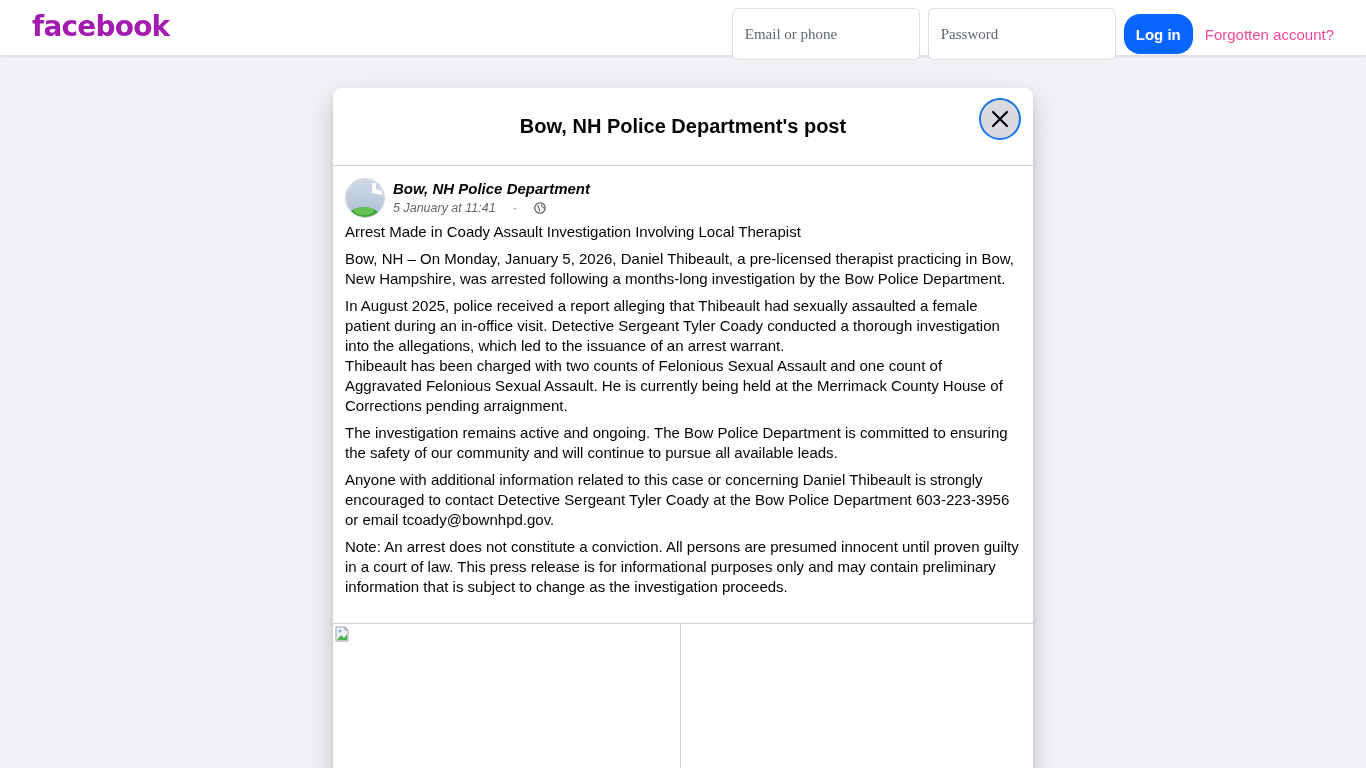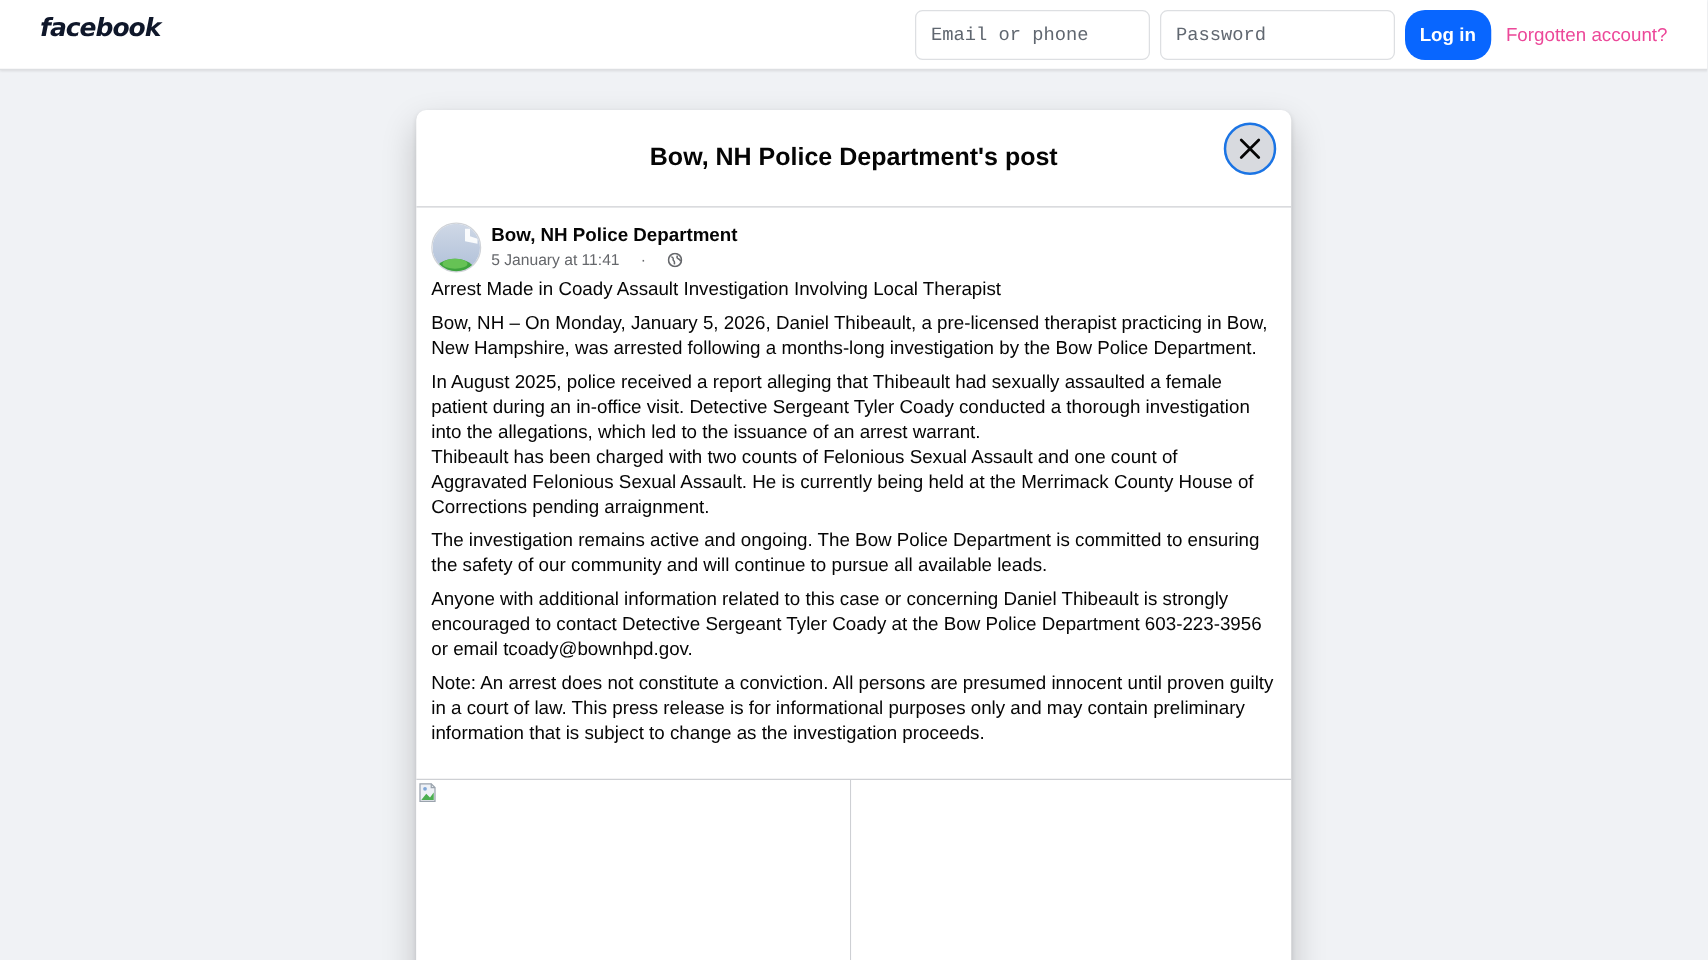--- a/index.html
+++ b/index.html
@@ -12,33 +12,32 @@
     }
     .topbar {
       position: absolute; left: 0; top: 0; width: 1366px; height: 56px;
       background: #ffffff;
       box-shadow: 0 1px 2px rgba(0,0,0,0.1);
       border-bottom: 1px solid #dddfe2;
     }
     .logo {
       position: absolute; left: 32px; top: 10px;
       font-family: "DejaVu Sans", sans-serif;
-      font-weight: bold; font-size: 20px; letter-spacing: -0.8px;
-      color: #0f172a;
-      font-style: italic;
+      font-weight: bold; font-size: 28px; letter-spacing: -0.8px;
+      color: #a21caf;
     }
     .login {
       position: absolute; top: 8px; right: 32px;
       display: flex; align-items: center; gap: 8px;
     }
     .login input {
-      width: 188px; height: 40px;
+      width: 188px; height: 52px;
       border: 1px solid #dddfe2; border-radius: 6px;
       padding: 0 12px; font-size: 15px; color: #1c1e21;
-      font-family: Liberation Mono, monospace; background: #fff;
+      font-family: Liberation Serif, serif; background: #fff;
     }
     .login input::placeholder { color: #606770; }
     .login-btn {
       height: 40px; padding: 0 12px; border: none; border-radius: 16px;
       background: #0866ff; color: #fff; font-weight: bold; font-size: 15px;
       font-family: "Liberation Sans", sans-serif;
     }
     .forgot {
       margin-left: 4px; color: #ec4899; font-size: 15px; text-decoration: none;
     }
@@ -59,21 +58,21 @@
       width: 42px; height: 42px; border-radius: 50%;
       background: #d8dadf; border: 2px solid #1b74e4;
       display: flex; align-items: center; justify-content: center;
       cursor: pointer;
     }
     .post-head { display: flex; align-items: center; padding: 12px 12px 0 12px; }
     .avatar {
       width: 40px; height: 40px; border-radius: 50%; overflow: hidden;
       border: 1px solid #d0d3d8; flex-shrink: 0;
     }
-    .post-meta { margin-left: 8px; }
+    .post-meta { margin-left: 8px; font-style: italic; }
     .page-name { font-size: 15px; font-weight: bold; color: #050505; line-height: 20px; }
     .post-time { font-size: 12.5px; color: #65676b; line-height: 18px; display: flex; align-items: center; gap: 17px; }
     .post-body { padding: 4px 12px 0 12px; font-size: 15px; line-height: 20px; color: #050505; }
     .post-body p { margin-bottom: 7px; }
     .post-body .tight { margin-bottom: 0; }
     .images {
       position: absolute; left: 0; top: 535px; width: 700px; height: 200px;
       border-top: 1px solid #ced0d4; display: flex;
     }
     .img-cell { position: relative; height: 100%; background: #fff; }

